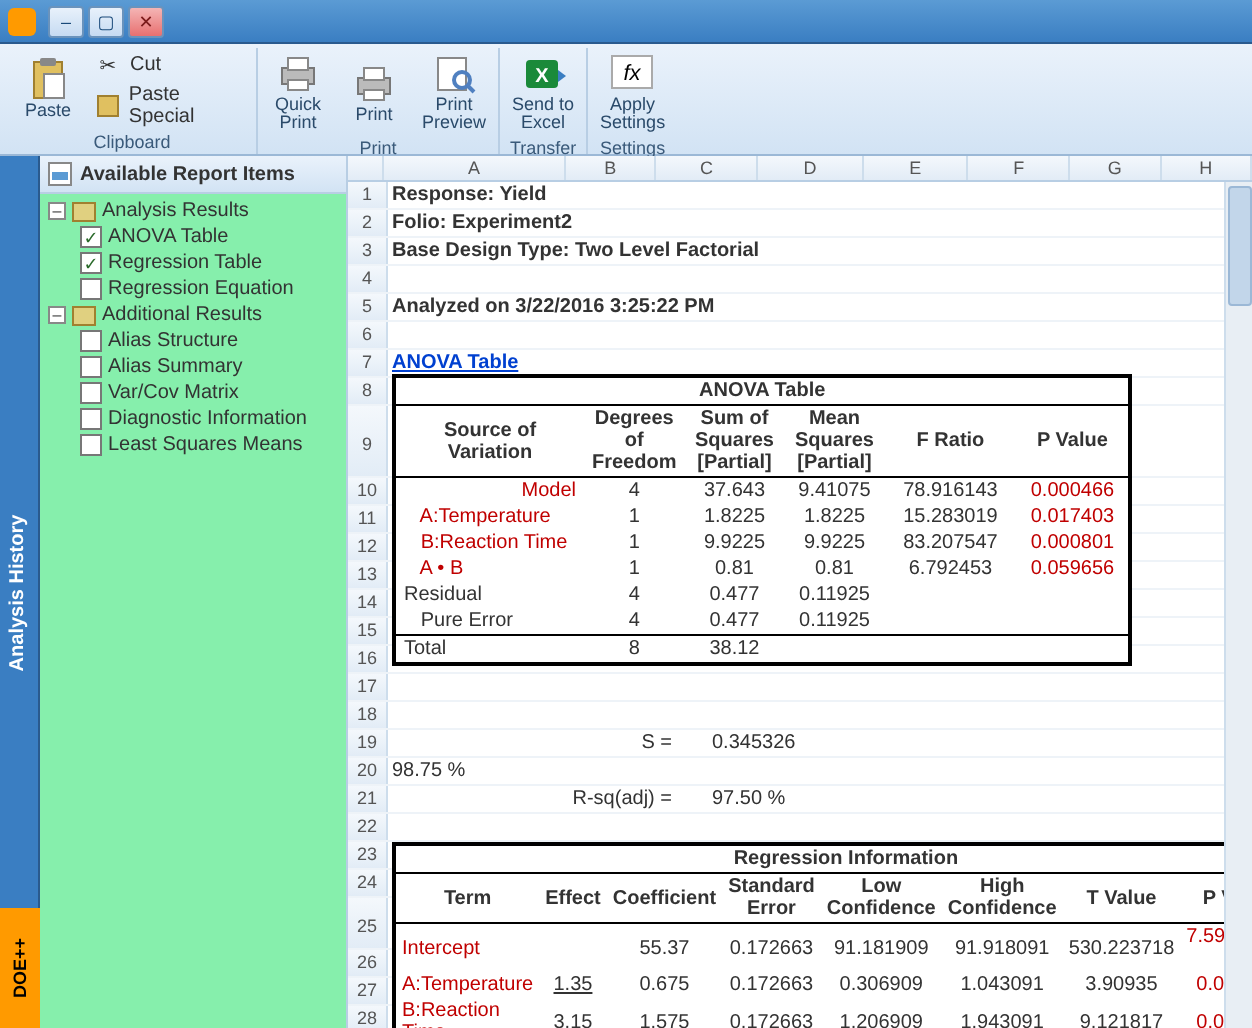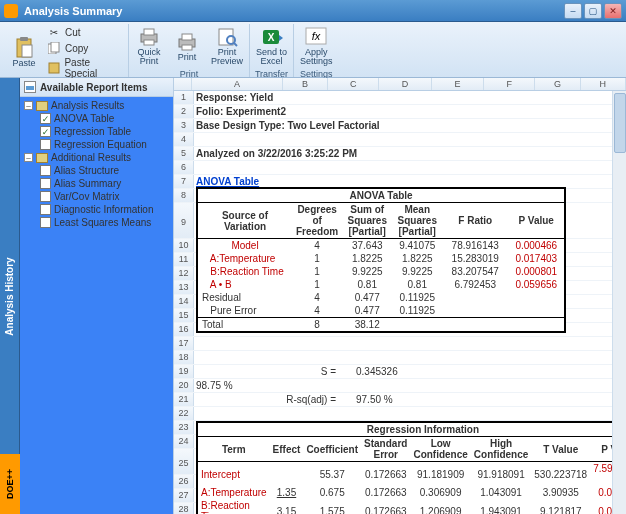--- a/index.html
+++ b/index.html
@@ -24,21 +24,21 @@
 .rib-mini { display: flex; align-items: center; gap: 4px; padding: 1px 3px; width: 82px; font-size: 10px; cursor: pointer; }
 .rib-mini .mi { width: 14px; height: 14px; display: inline-flex; align-items: center; justify-content: center; }
 
 
 .main { display: flex; height: 436px; }
 .sidebar-tab { width: 20px; background: #3a7ec2; color: #fff; display: flex; align-items: center; justify-content: center; border-right: 1px solid #2a5a8e; }
 .sidebar-tab span { transform: rotate(-90deg); white-space: nowrap; font-size: 10px; font-weight: 600; }
 .brand { position: absolute; left: 0; bottom: 0; width: 20px; height: 60px; background: #ff9a00; display: flex; align-items: center; justify-content: center; }
 .brand span { transform: rotate(-90deg); white-space: nowrap; font-size: 9px; font-weight: 700; color: #000; }
 
-.tree-pane { width: 154px; background: #3b82f6; border-right: 1px solid #b8cee4; display: flex; flex-direction: column; }
+.tree-pane { width: 154px; background: #86efac; border-right: 1px solid #b8cee4; display: flex; flex-direction: column; }
 .tree-hdr { background: linear-gradient(#eaf2fb,#d2e3f4); padding: 3px 4px; font-weight: 700; font-size: 10px; border-bottom: 1px solid #b8cee4; display: flex; align-items: center; gap: 4px; }
 .tree-hdr .hi { width: 12px; height: 12px; border: 1px solid #888; background: #fff; display: inline-block; position: relative; }
 .tree-hdr .hi::after { content: ""; position: absolute; left: 1px; top: 4px; width: 8px; height: 4px; background: #5b9bd4; }
 .tree { padding: 2px 0; font-size: 10px; overflow: auto; }
 .tn { display: flex; align-items: center; gap: 3px; padding: 1px 2px; white-space: nowrap; cursor: pointer; }
 .tn .tw { width: 9px; height: 9px; border: 1px solid #888; display: inline-flex; align-items: center; justify-content: center; font-size: 8px; line-height: 1; background: #fff; }
 .tn .cb { width: 11px; height: 11px; border: 1px solid #777; background: #fff; display: inline-flex; align-items: center; justify-content: center; font-size: 9px; color: #2a6a2a; }
 .tn.l1 { padding-left: 4px; }
 .tn.l2 { padding-left: 20px; }
 .tn .ti { width: 12px; height: 10px; background: #e0d080; border: 1px solid #a08030; }
@@ -79,21 +79,20 @@
 .scroll-track { position: absolute; right: 0; top: 0; bottom: 0; width: 14px; background: #e8eef4; border-left: 1px solid #cdddec; }
 .scroll-thumb { position: absolute; left: 1px; top: 2px; width: 12px; height: 60px; background: #c2d6ea; border: 1px solid #9bb8d6; border-radius: 2px; }
 
 svg { display: block; }
 </style>
 </head>
 <body>
 
 <div class="titlebar">
   <span class="tb-icon"></span>
-  <span class="title">Analysis Summary</span>
   <div class="tb-controls">
     <div class="tb-btn">–</div>
     <div class="tb-btn">▢</div>
     <div class="tb-btn close">✕</div>
   </div>
 </div>
 
 <div class="ribbon">
   <div class="ribbon-group">
     <div class="rg-inner">
@@ -104,29 +103,20 @@
               <rect x="7" y="0" width="8" height="4" fill="#888" rx="1"></rect>
               <rect x="9" y="8" width="10" height="12" fill="#fff" stroke="#888"></rect>
             </svg>
           </span>
         <span class="rl">Paste</span>
       </div>
       <div>
         <div class="rib-mini">
             <span class="mi">✂</span>
             <span>Cut</span>
-          </div>
-        <div class="rib-mini">
-            <span class="mi">
-              <svg width="12" height="12">
-                <rect x="0" y="2" width="8" height="10" fill="#fff" stroke="#888"></rect>
-                <rect x="3" y="0" width="8" height="10" fill="#fff" stroke="#888"></rect>
-              </svg>
-            </span>
-            <span>Copy</span>
           </div>
         <div class="rib-mini">
             <span class="mi">
               <svg width="12" height="12">
                 <rect x="1" y="1" width="10" height="10" fill="#e0c060" stroke="#a08030"></rect>
               </svg>
             </span>
             <span>Paste Special</span>
           </div>
       </div>
@@ -415,21 +405,21 @@
 [Partial]</th>
                 <th style="white-space: pre;">Mean
 Squares
 [Partial]</th>
                 <th style="white-space: pre;">F Ratio</th>
                 <th style="white-space: pre;">P Value</th>
               </tr>
             </thead>
             <tbody id="anova-body">
               <tr>
-                <td class="red" style="width: 94px; text-align: center; white-space: pre;">Model</td>
+                <td class="red" style="width: 94px; text-align: right; white-space: pre;">Model</td>
                 <td style="width: 50px;">4</td>
                 <td style="width: 50px;">37.643</td>
                 <td style="width: 50px;">9.41075</td>
                 <td style="width: 66px;">78.916143</td>
                 <td class="red" style="width: 56px;">0.000466</td>
               </tr>
               <tr>
                 <td class="red" style="width: 94px; text-align: left; white-space: pre;">   A:Temperature</td>
                 <td style="width: 50px;">1</td>
                 <td style="width: 50px;">1.8225</td>

